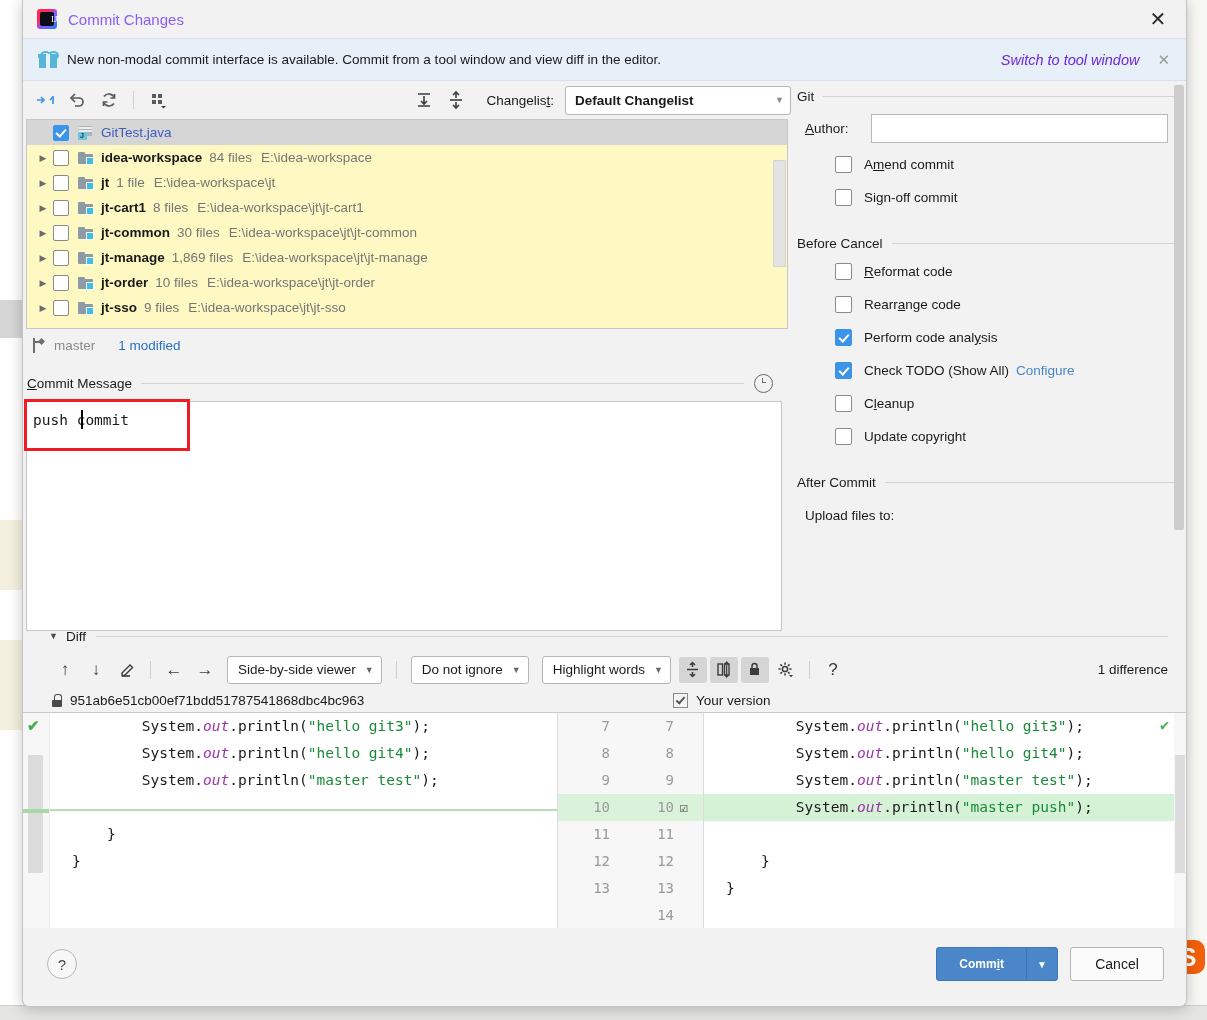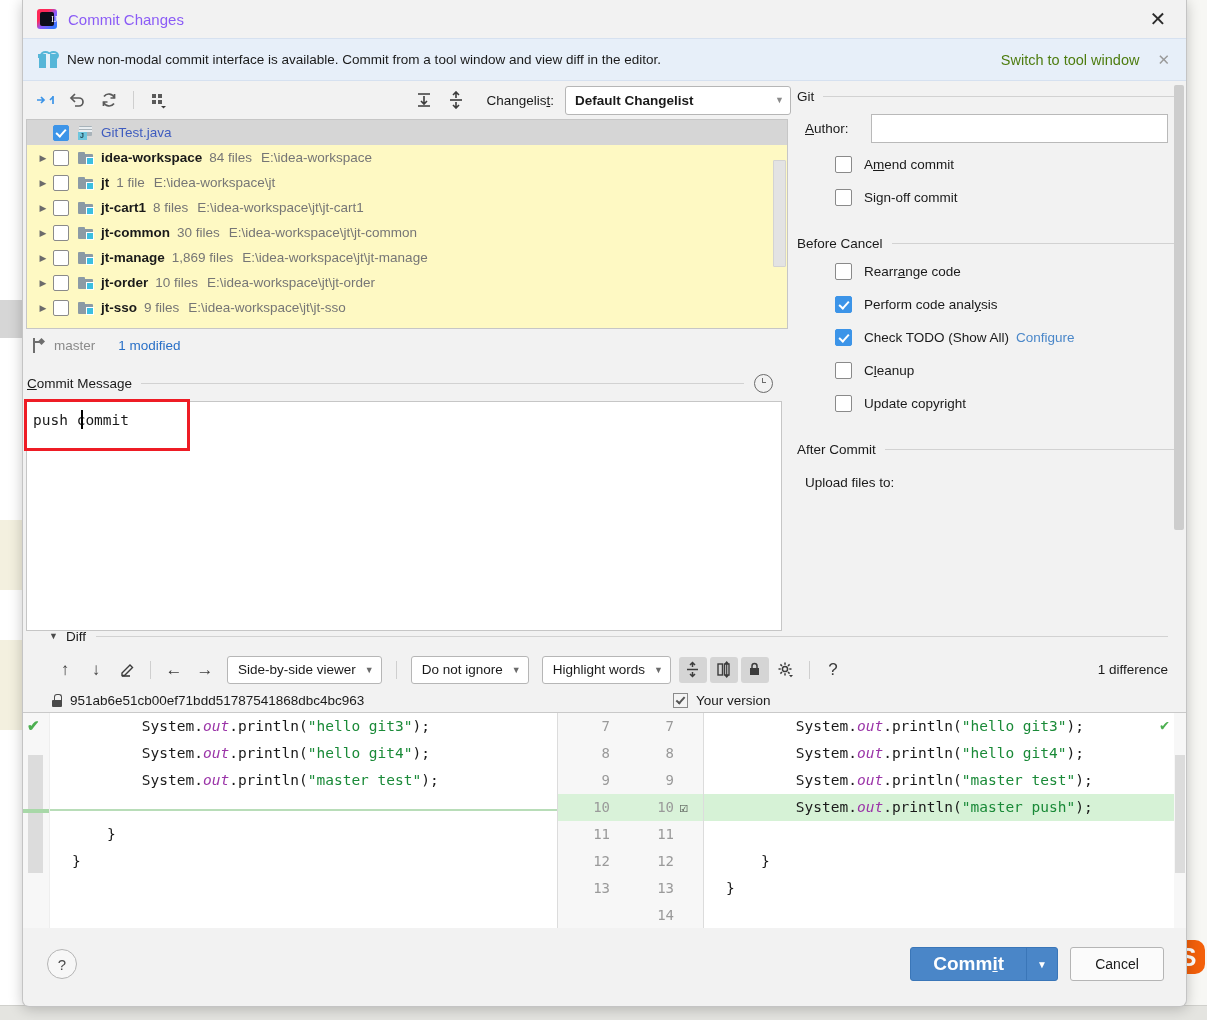--- a/index.html
+++ b/index.html
@@ -39,21 +39,21 @@
   
   #notif{height:41px;background:#e7eff9;border-top:1px solid #d6e1f0;border-bottom:1px solid #d6e1f0;
     display:flex;align-items:center;padding:0 12px 0 16px;}
   #notif .gift{width:18px;height:16px;position:relative;flex:none;margin-right:10px;}
   #notif .gift .box{position:absolute;left:0;bottom:0;width:18px;height:11px;background:#56b6d8;}
   #notif .gift .lid{position:absolute;left:-1px;top:2px;width:20px;height:4px;background:#56b6d8;}
   #notif .gift .rib{position:absolute;left:7px;top:2px;width:4px;height:14px;background:#e8f2fa;}
   #notif .gift .bowl{position:absolute;left:1px;top:-1px;width:7px;height:5px;border:2px solid #56b6d8;border-radius:50%;}
   #notif .gift .bowr{position:absolute;left:9px;top:-1px;width:7px;height:5px;border:2px solid #56b6d8;border-radius:50%;}
   #notif .msg{font-size:13.5px;color:#1a1a1a;}
-  #notif .act{margin-left:auto;color:#4d7c0f;font-size:14.5px;cursor:pointer;}
+  #notif .act{margin-left:auto;color:#6d28d9;font-size:14.5px;cursor:pointer;font-style:italic;}
   #notif .xclose{margin-left:18px;margin-right:4px;color:#9a9a9a;font-size:15px;cursor:pointer;}
 
   
   #body{display:flex;height:540px;}
   #leftcol{width:768px;padding:0;}
   #rightcol{flex:1;position:relative;}
 
   
   #tree-toolbar{height:38px;display:flex;align-items:center;padding-left:7px;gap:2px;}
   .tbtn{width:30px;height:28px;display:flex;align-items:center;justify-content:center;cursor:pointer;border-radius:3px;}
@@ -172,21 +172,21 @@
   #gutter-r .chk{position:absolute;left:-14px;top:3px;color:#4caf50;font-size:15px;font-weight:bold;}
   #gutter-r .sb{position:absolute;left:1px;top:42px;width:10px;height:118px;background:#dcdcdc;}
   #tri{position:absolute;left:0;top:91px;width:0;height:0;border-left:14px solid #d9f2d9;border-top:14px solid transparent;}
 
   
   #footer{height:72px;display:flex;align-items:center;padding:0 22px 0 24px;background:#f2f2f2;}
   #help-btn{width:28px;height:28px;border:1px solid #b5b5b5;border-radius:50%;display:flex;align-items:center;
     justify-content:center;font-size:15px;color:#4a4a4a;cursor:pointer;background:#f7f7f7;}
   #footer-right{margin-left:auto;display:flex;align-items:center;gap:12px;}
   #commit-btn{height:32px;display:flex;align-items:center;background:#4a86c8;border:1px solid #3a76b8;border-radius:3px;cursor:pointer;}
-  #commit-btn .lbl{color:#fff;font-weight:bold;font-size:19px;padding:0 22px;text-align:right;}
+  #commit-btn .lbl{color:#fff;font-weight:bold;font-size:12px;padding:0 22px;text-align:right;}
   #commit-btn .div{width:1px;height:32px;background:#3a76b8;}
   #commit-btn .dd{width:30px;text-align:center;color:#fff;font-size:10px;}
   #cancel-btn{height:32px;min-width:92px;background:#fbfbfb;border:1px solid #b5b5b5;border-radius:3px;
     display:flex;align-items:center;justify-content:center;font-size:14px;cursor:pointer;}
   svg{display:block;}
 </style>
 </head>
 <body>
 
 <div id="bg">
@@ -432,20 +432,24 @@
           </div>
 
         <div class="group" style="margin-top:22px">
           <span class="gl">Before Cancel</span>
           <span class="gline"></span>
         </div>
 
         <div id="before-checks">
             <div class="row">
               <span class="cbx"></span>
+              <span><span class="mn">R</span>eformat code</span>
+            </div>
+            <div class="row">
+              <span class="cbx"></span>
               <span>Rearr<span class="mn">a</span>nge code</span>
             </div>
             <div class="row">
               <span class="cbx on"></span>
               <span>Perform code anal<span class="mn">y</span>sis</span>
             </div>
             <div class="row">
               <span class="cbx on"></span>
               <span>Check TODO (Show All)</span>
               <span class="cfg-link">Configure</span>

